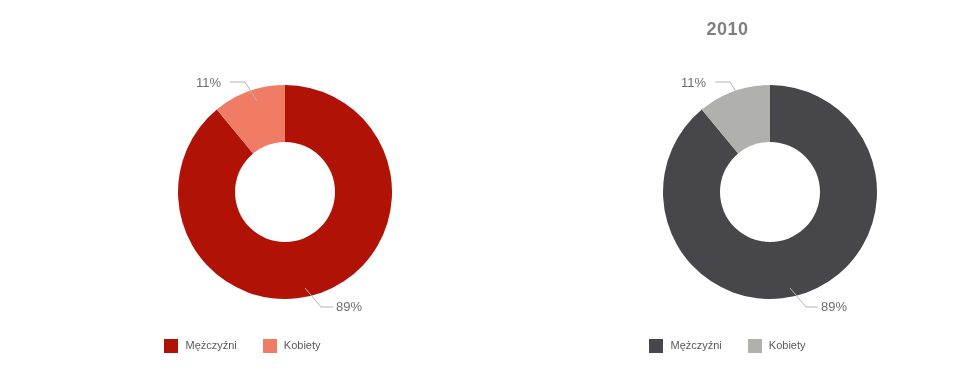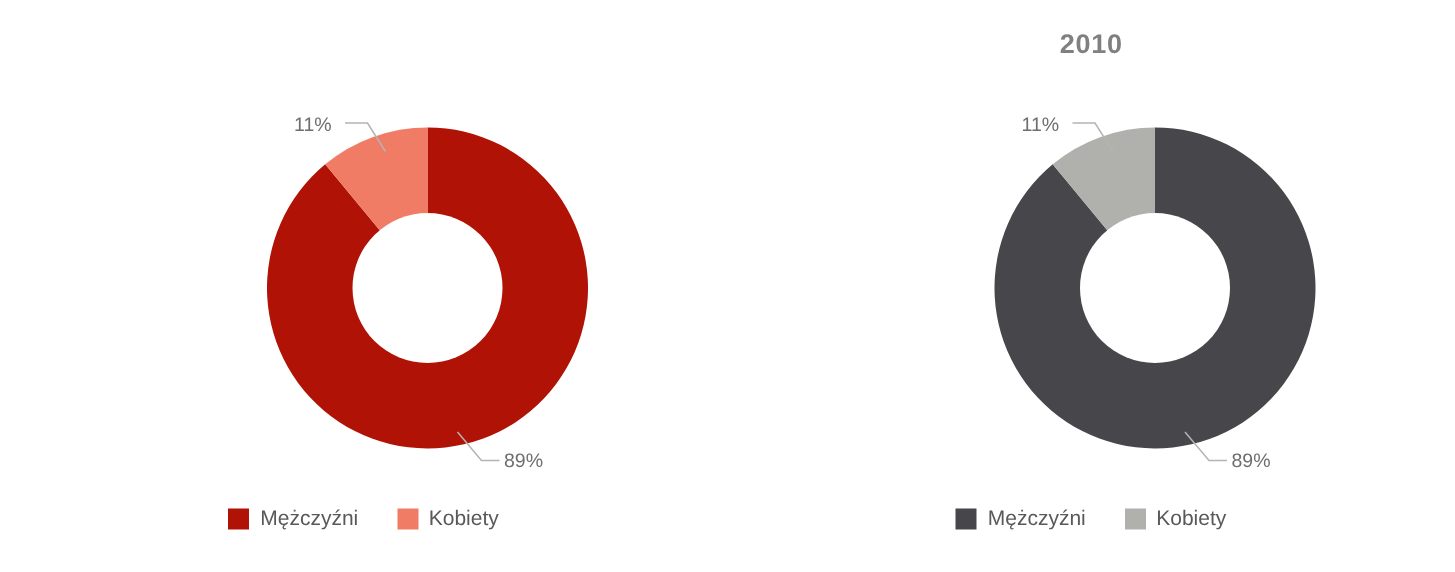--- a/index.html
+++ b/index.html
@@ -75,21 +75,21 @@
     align-items: center;
     gap: 7px;
   }
   .legend-swatch {
     width: 14px;
     height: 14px;
     display: block;
     flex: 0 0 14px;
   }
   .legend-text {
-    font-size: 14px;
+    font-size: 11px;
     color: #595959;
     line-height: 15px;
     white-space: nowrap;
   }
 </style>
 </head>
 <body>
 
 <div class="figure">
 

